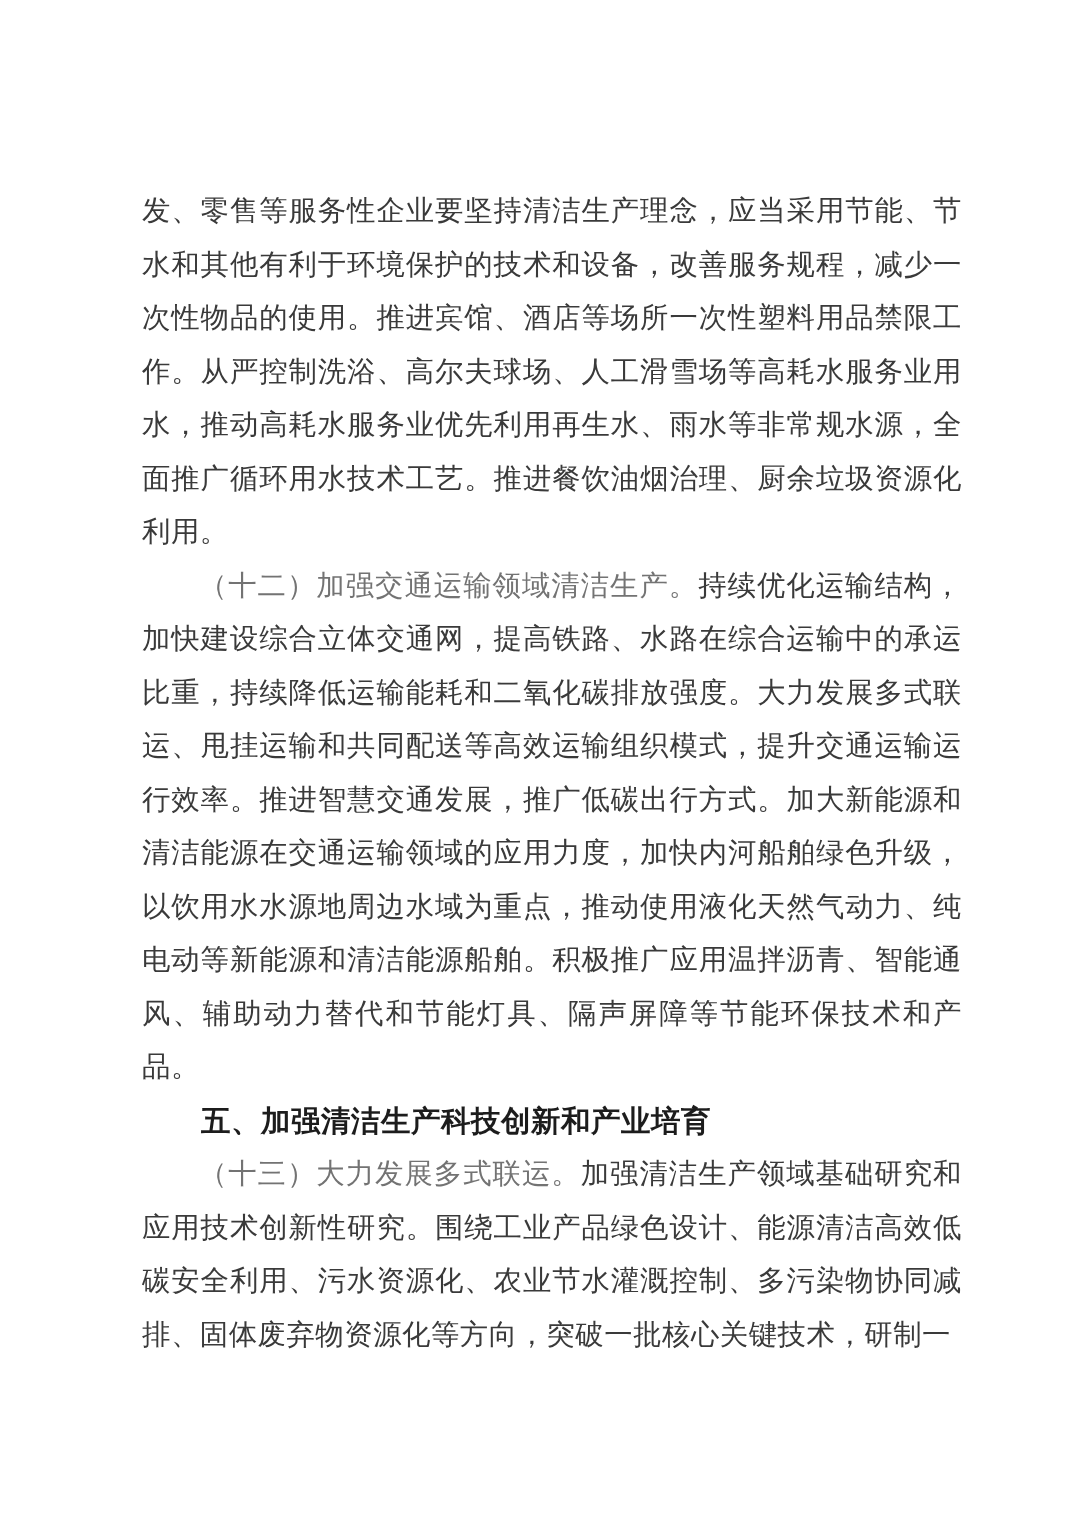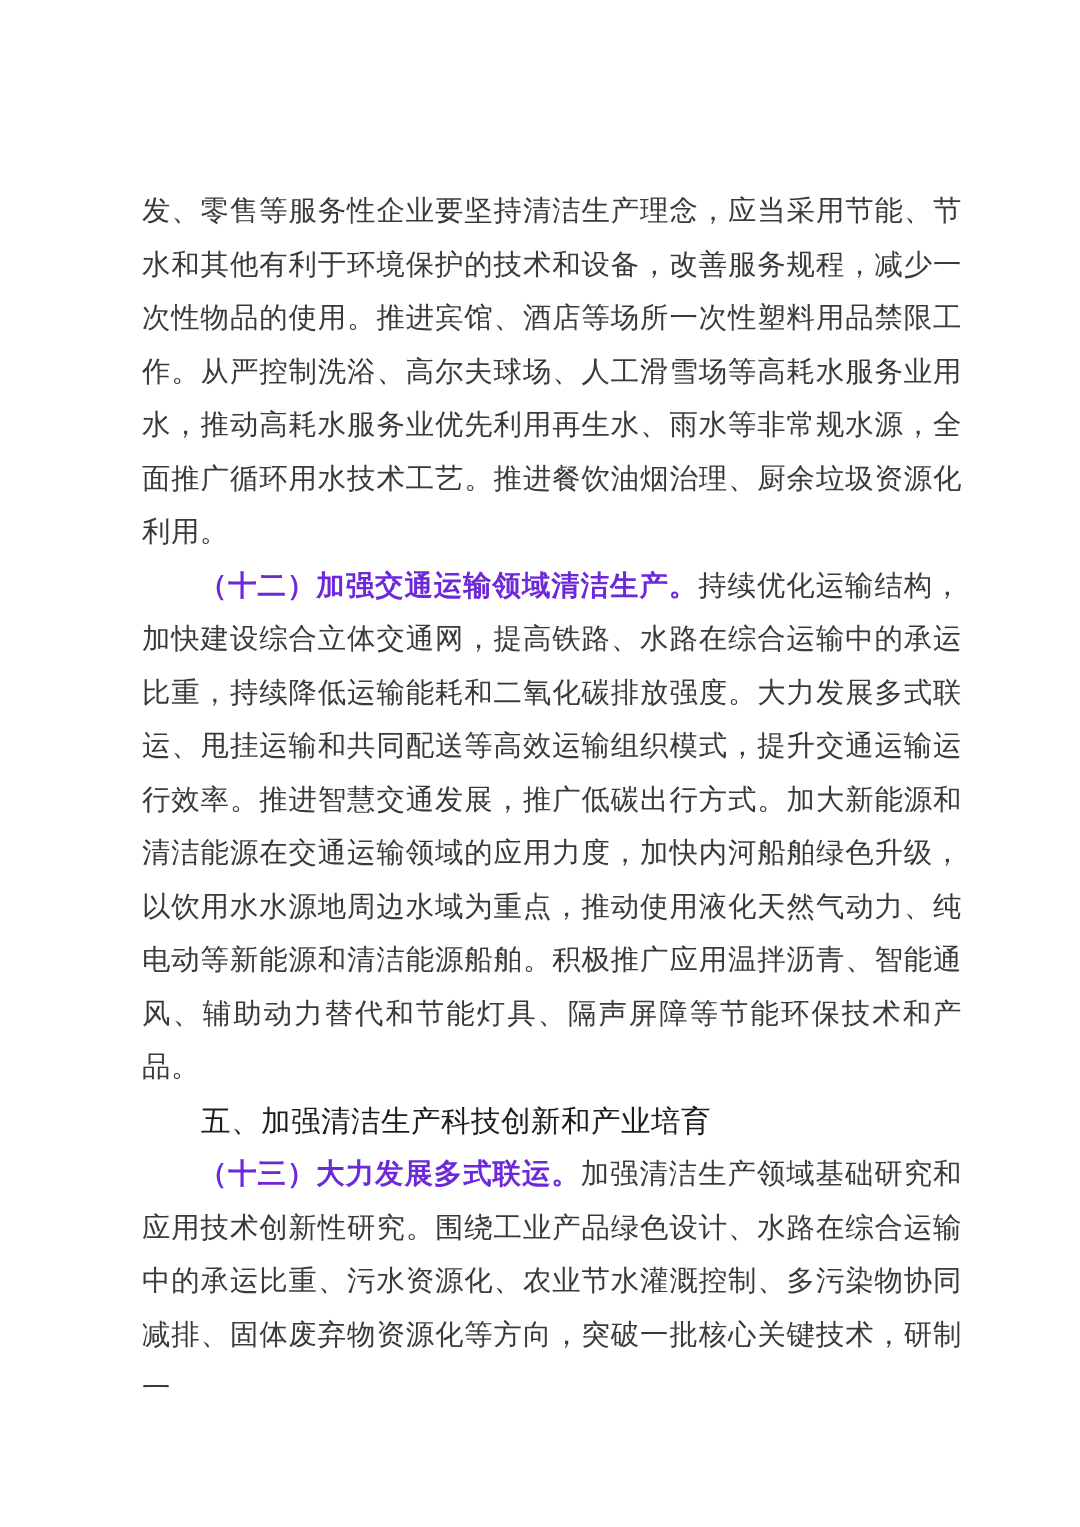--- a/index.html
+++ b/index.html
@@ -26,40 +26,40 @@
     line-height: 53.5px;
     color: #3a3a3a;
     text-align: justify;
     text-justify: inter-character;
     letter-spacing: 0.5px;
   }
   .body-para.indent {
     text-indent: 2em;
   }
   .lead {
-    font-weight: bold;
-    color: #6d28d9;
+    font-weight: normal;
+    color: #737373;
   }
   .section-heading {
     margin: 0;
     font-family: "Liberation Sans", "DejaVu Sans", sans-serif;
     font-size: 29.5px;
     line-height: 53.5px;
-    font-weight: normal;
+    font-weight: bold;
     color: #1c1c1c;
     text-indent: 2em;
     letter-spacing: 0.5px;
   }
 </style>
 </head>
 <body>
 
 <div class="page">
 
   <p class="body-para">发、零售等服务性企业要坚持清洁生产理念，应当采用节能、节水和其他有利于环境保护的技术和设备，改善服务规程，减少一次性物品的使用。推进宾馆、酒店等场所一次性塑料用品禁限工作。从严控制洗浴、高尔夫球场、人工滑雪场等高耗水服务业用水，推动高耗水服务业优先利用再生水、雨水等非常规水源，全面推广循环用水技术工艺。推进餐饮油烟治理、厨余垃圾资源化利用。</p>
 
   <p class="body-para indent"><span class="lead">（十二）加强交通运输领域清洁生产。</span><span>持续优化运输结构，加快建设综合立体交通网，提高铁路、水路在综合运输中的承运比重，持续降低运输能耗和二氧化碳排放强度。大力发展多式联运、甩挂运输和共同配送等高效运输组织模式，提升交通运输运行效率。推进智慧交通发展，推广低碳出行方式。加大新能源和清洁能源在交通运输领域的应用力度，加快内河船舶绿色升级，以饮用水水源地周边水域为重点，推动使用液化天然气动力、纯电动等新能源和清洁能源船舶。积极推广应用温拌沥青、智能通风、辅助动力替代和节能灯具、隔声屏障等节能环保技术和产品。</span></p>
 
   <h2 class="section-heading">五、加强清洁生产科技创新和产业培育</h2>
 
-  <p class="body-para indent"><span class="lead">（十三）大力发展多式联运。</span><span>加强清洁生产领域基础研究和应用技术创新性研究。围绕工业产品绿色设计、水路在综合运输中的承运比重、污水资源化、农业节水灌溉控制、多污染物协同减排、固体废弃物资源化等方向，突破一批核心关键技术，研制一</span></p>
+  <p class="body-para indent"><span class="lead">（十三）大力发展多式联运。</span><span>加强清洁生产领域基础研究和应用技术创新性研究。围绕工业产品绿色设计、能源清洁高效低碳安全利用、污水资源化、农业节水灌溉控制、多污染物协同减排、固体废弃物资源化等方向，突破一批核心关键技术，研制一</span></p>
 
 </div>
 
 </body></html>

